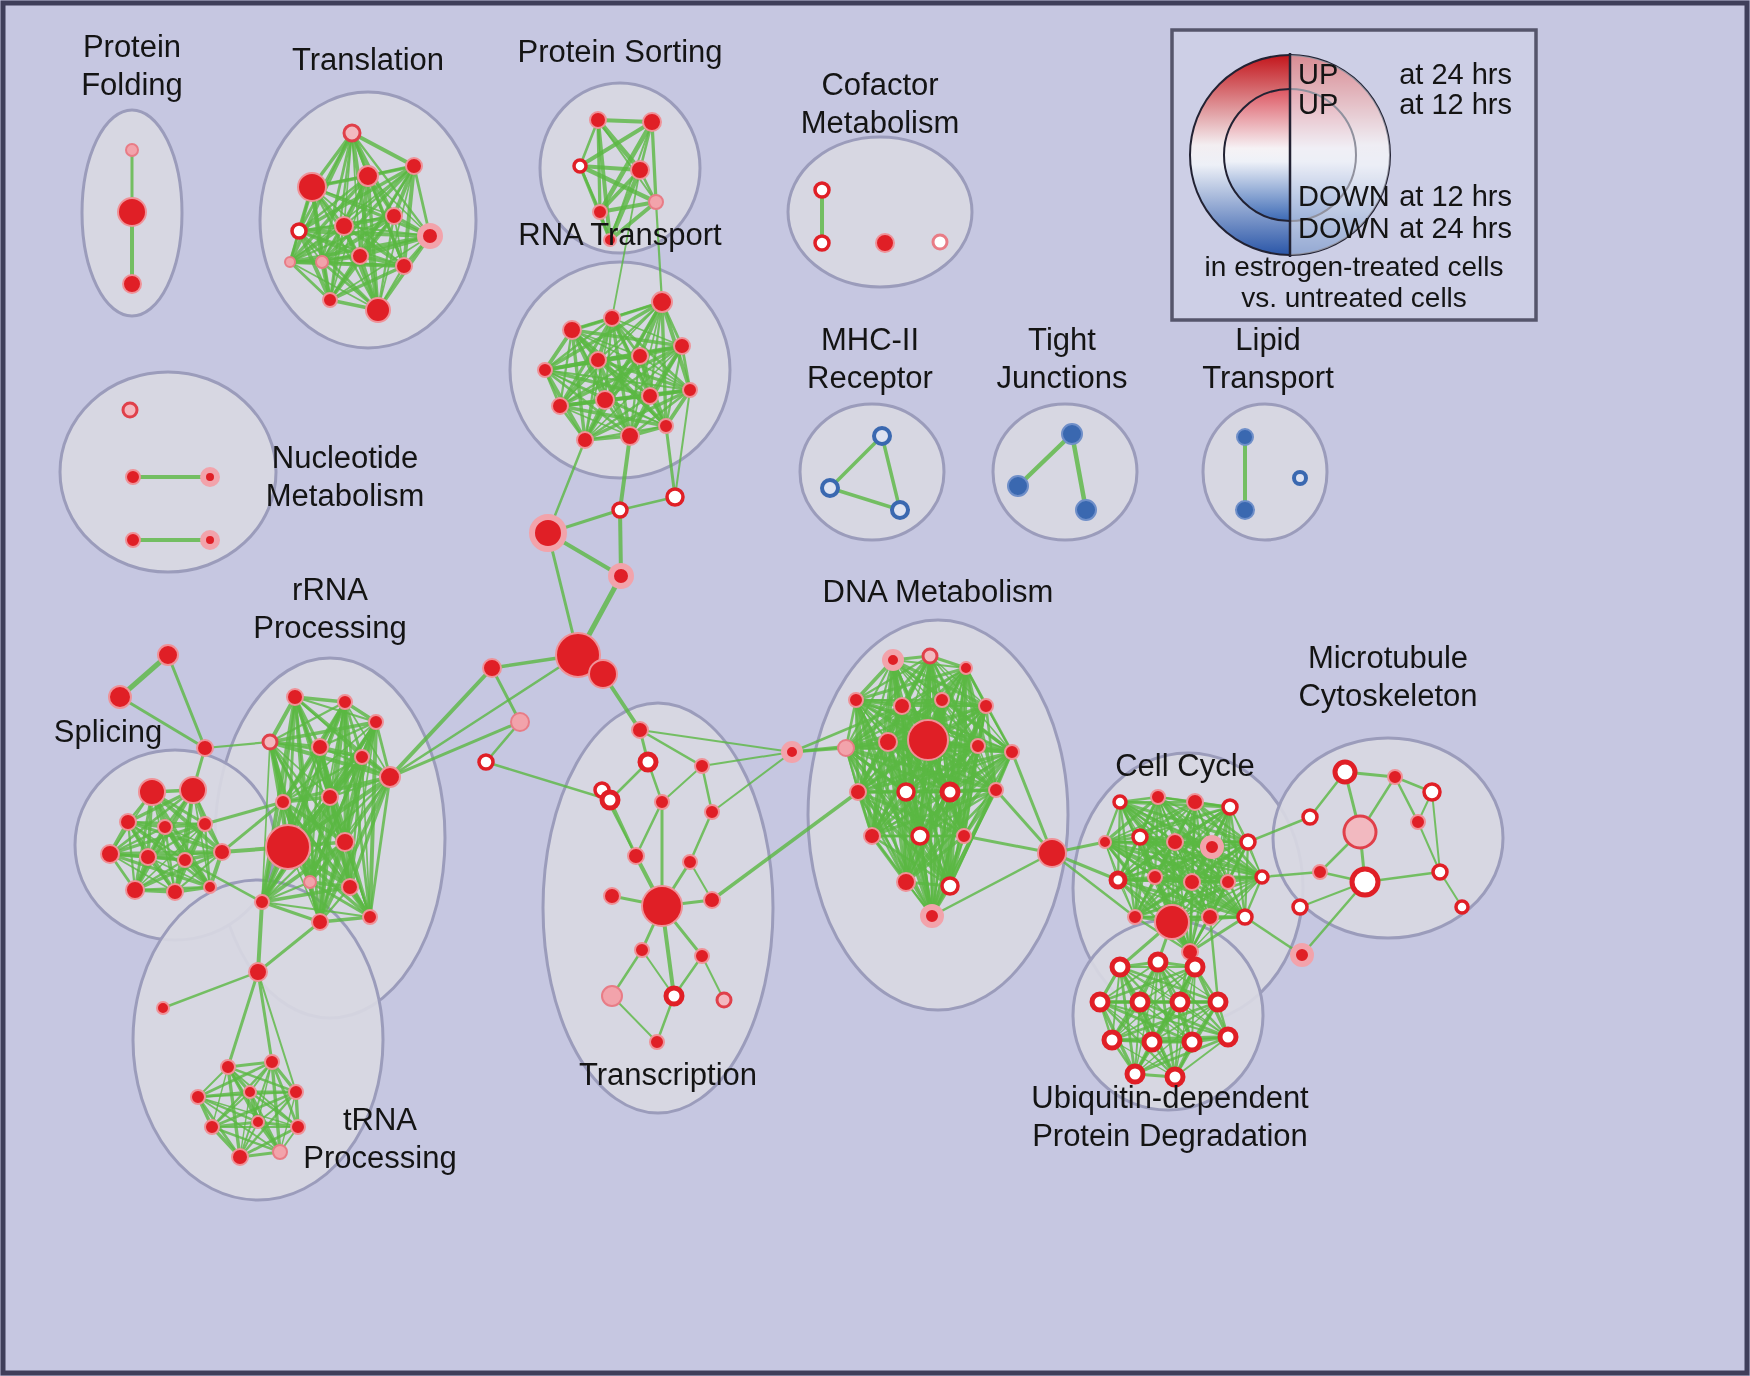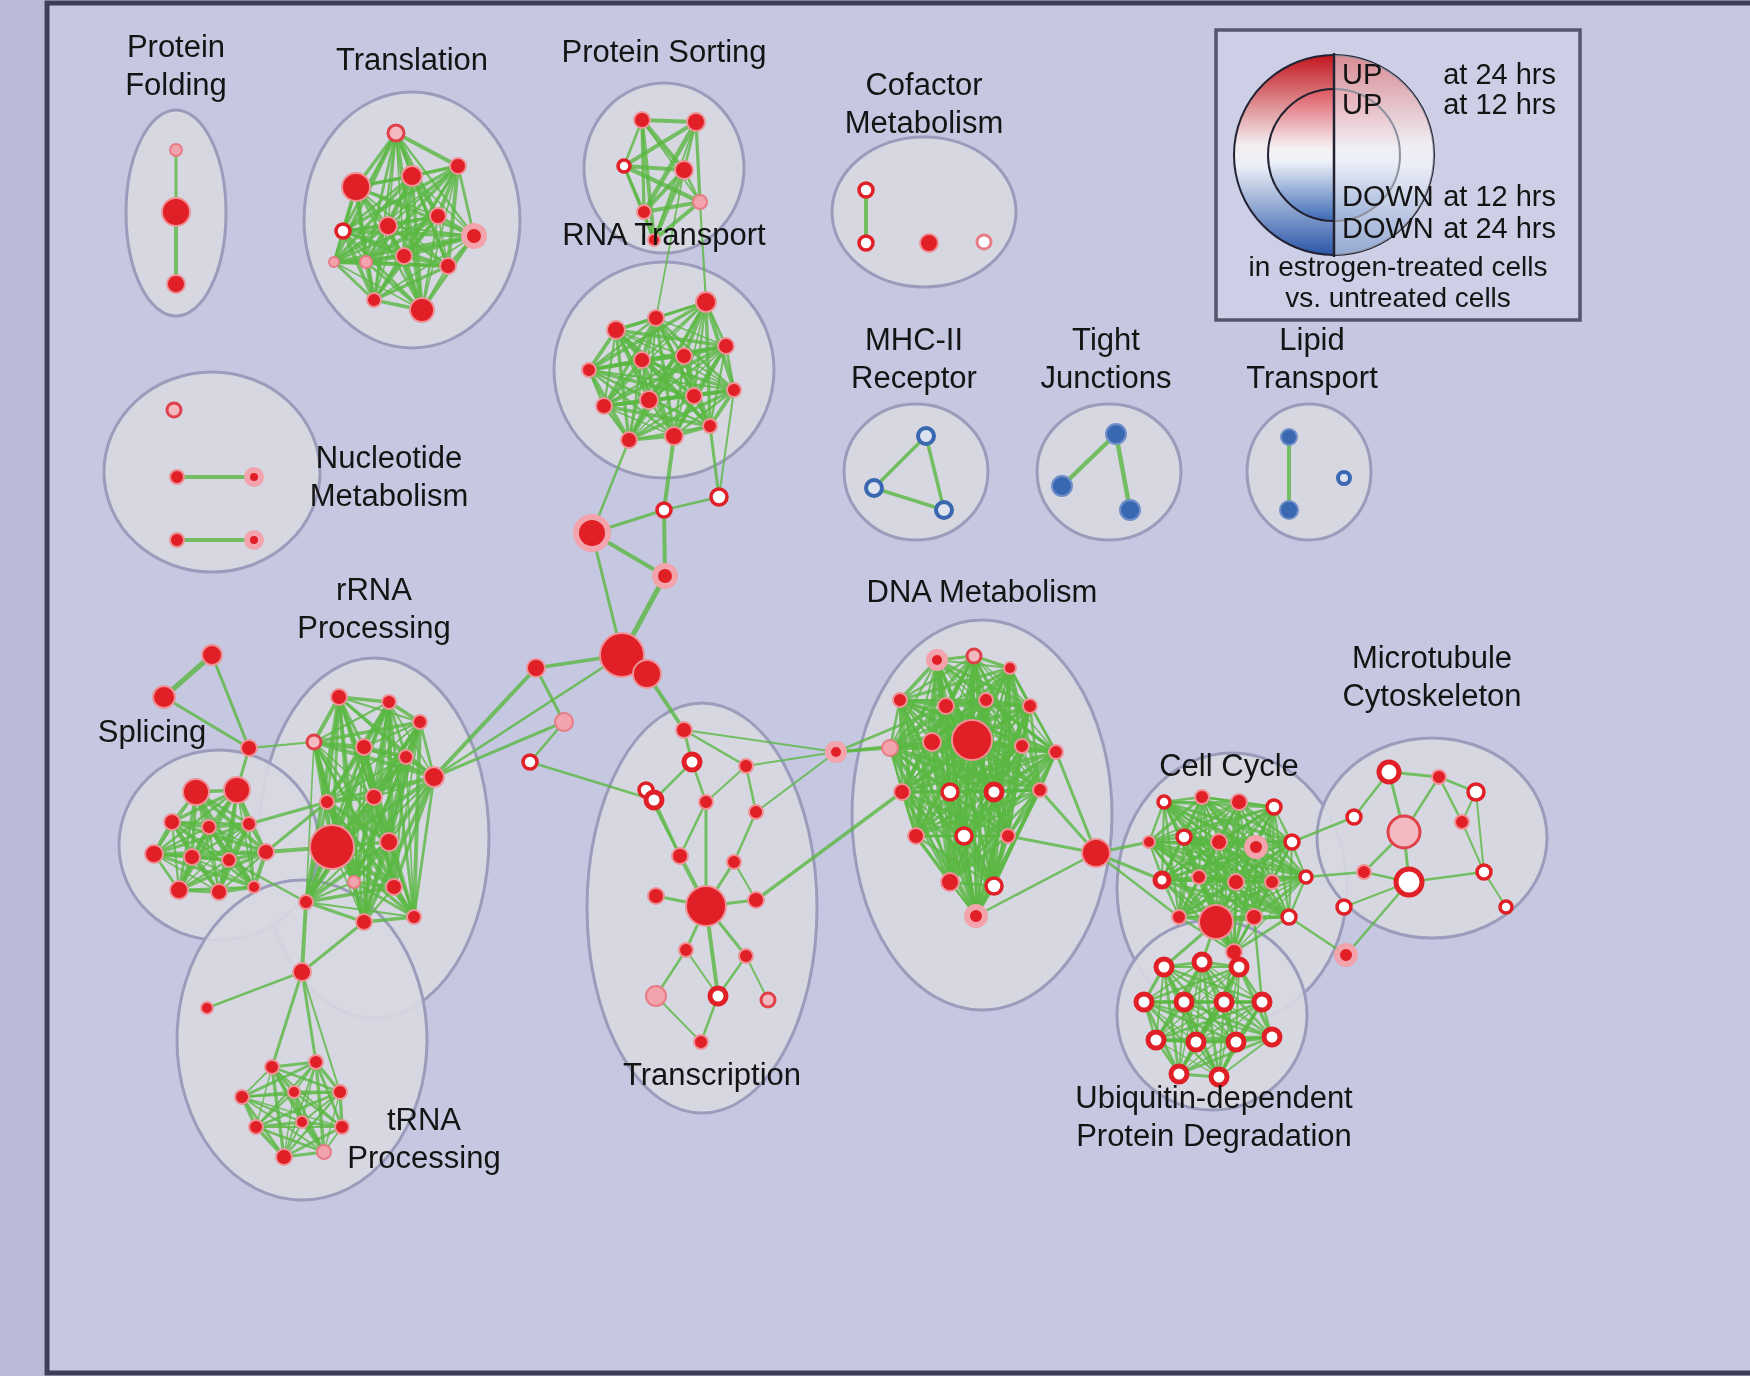--- a/index.html
+++ b/index.html
@@ -1,16 +1,16 @@
 <!DOCTYPE html>
 <html><head>
 <meta charset="utf-8">
 <style>
   html,body{margin:0;padding:0;background:#b9bad6;}
-  #stage{width:1562px;height:1376px;position:relative;font-family:"Liberation Sans",sans-serif;padding-left:44px;}
+  #stage{width:1562px;height:1376px;position:relative;font-family:"Liberation Sans",sans-serif;}
   svg text{font-family:"Liberation Sans",sans-serif;fill:#141414;}
   .cluster-label{font-size:31px;}
   .legend-dir{font-size:29px;}
   .legend-time{font-size:29px;}
   .legend-caption{font-size:28px;}
 </style>
 </head>
 <body>
 
 <div id="stage">

